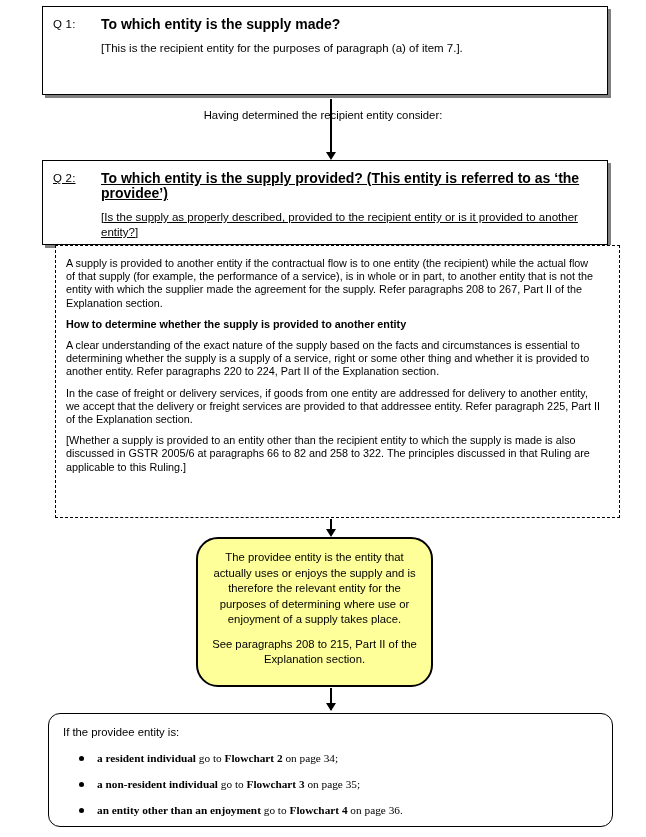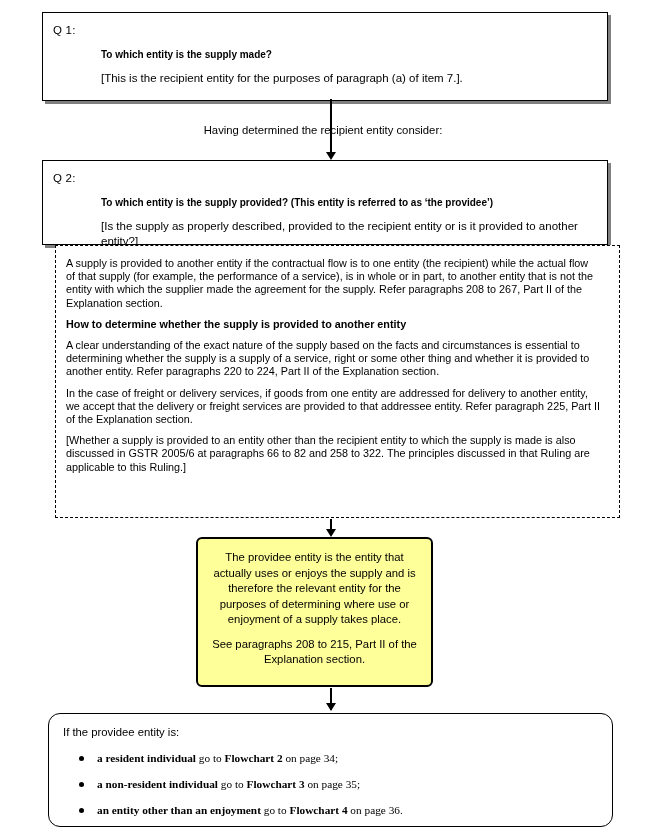--- a/index.html
+++ b/index.html
@@ -33,32 +33,31 @@
     flex: 0 0 48px;
     font-size: 11.5px;
     line-height: 15px;
     letter-spacing: 0.2px;
   }
   .qbody {
     flex: 1 1 auto;
   }
   .qtitle {
     font-weight: bold;
-    font-size: 10px;
-    line-height: 15px;
-    margin-top: 24px;
+    font-size: 14px;
+    line-height: 15px;
   }
   .qsub {
     font-size: 11.5px;
     line-height: 15px;
     margin-top: 9px;
   }
 
-  #q1-box { left: 42px; top: 12px; width: 566px; height: 89px; padding: 10px 12px 0 10px; }
-  #q2-box { left: 42px; top: 160px; width: 566px; height: 85px; padding: 10px 12px 4px 10px; }
+  #q1-box { left: 42px; top: 6px; width: 566px; height: 89px; padding: 10px 12px 0 10px; }
+  #q2-box { left: 42px; top: 160px; width: 566px; height: 85px; padding: 10px 12px 4px 10px; text-decoration: underline; }
 
   
   #explain-box {
     position: absolute;
     left: 55px;
     top: 245px;
     width: 565px;
     height: 273px;
     box-sizing: border-box;
     border: 1.3px dashed #000000;
@@ -79,21 +78,21 @@
   
   #provider-box {
     position: absolute;
     left: 196px;
     top: 537px;
     width: 237px;
     height: 150px;
     box-sizing: border-box;
     background: #ffff99;
     border: 2.5px solid #000000;
-    border-radius: 6px;
+    border-radius: 22px;
     padding: 11px 12px 0 12px;
     text-align: center;
   }
   #provider-box p {
     margin: 0;
     font-size: 11.3px;
     line-height: 15.5px;
   }
   #provider-box p.second { margin-top: 9px; }
 
@@ -160,21 +159,21 @@
   #arrow2-line { left: 330px; top: 519px; height: 15px; }
   #arrow2-head { left: 326px; top: 529px; }
 
   #arrow3-line { left: 330px; top: 688px; height: 22px; }
   #arrow3-head { left: 326px; top: 703px; }
 
   
   #connector-caption {
     position: absolute;
     left: 0;
-    top: 123px;
+    top: 108px;
     width: 646px;
     text-align: center;
     font-size: 11.3px;
     line-height: 15px;
   }
 </style>
 </head>
 <body>
 
 <div class="qbox" id="q1-box">

